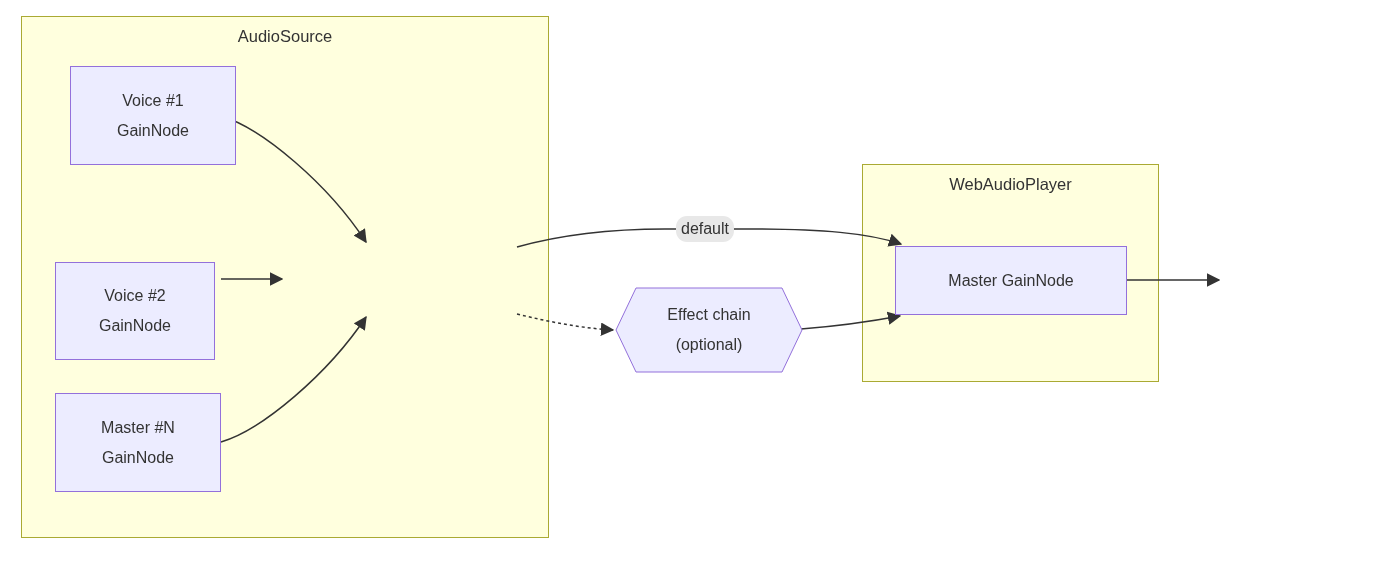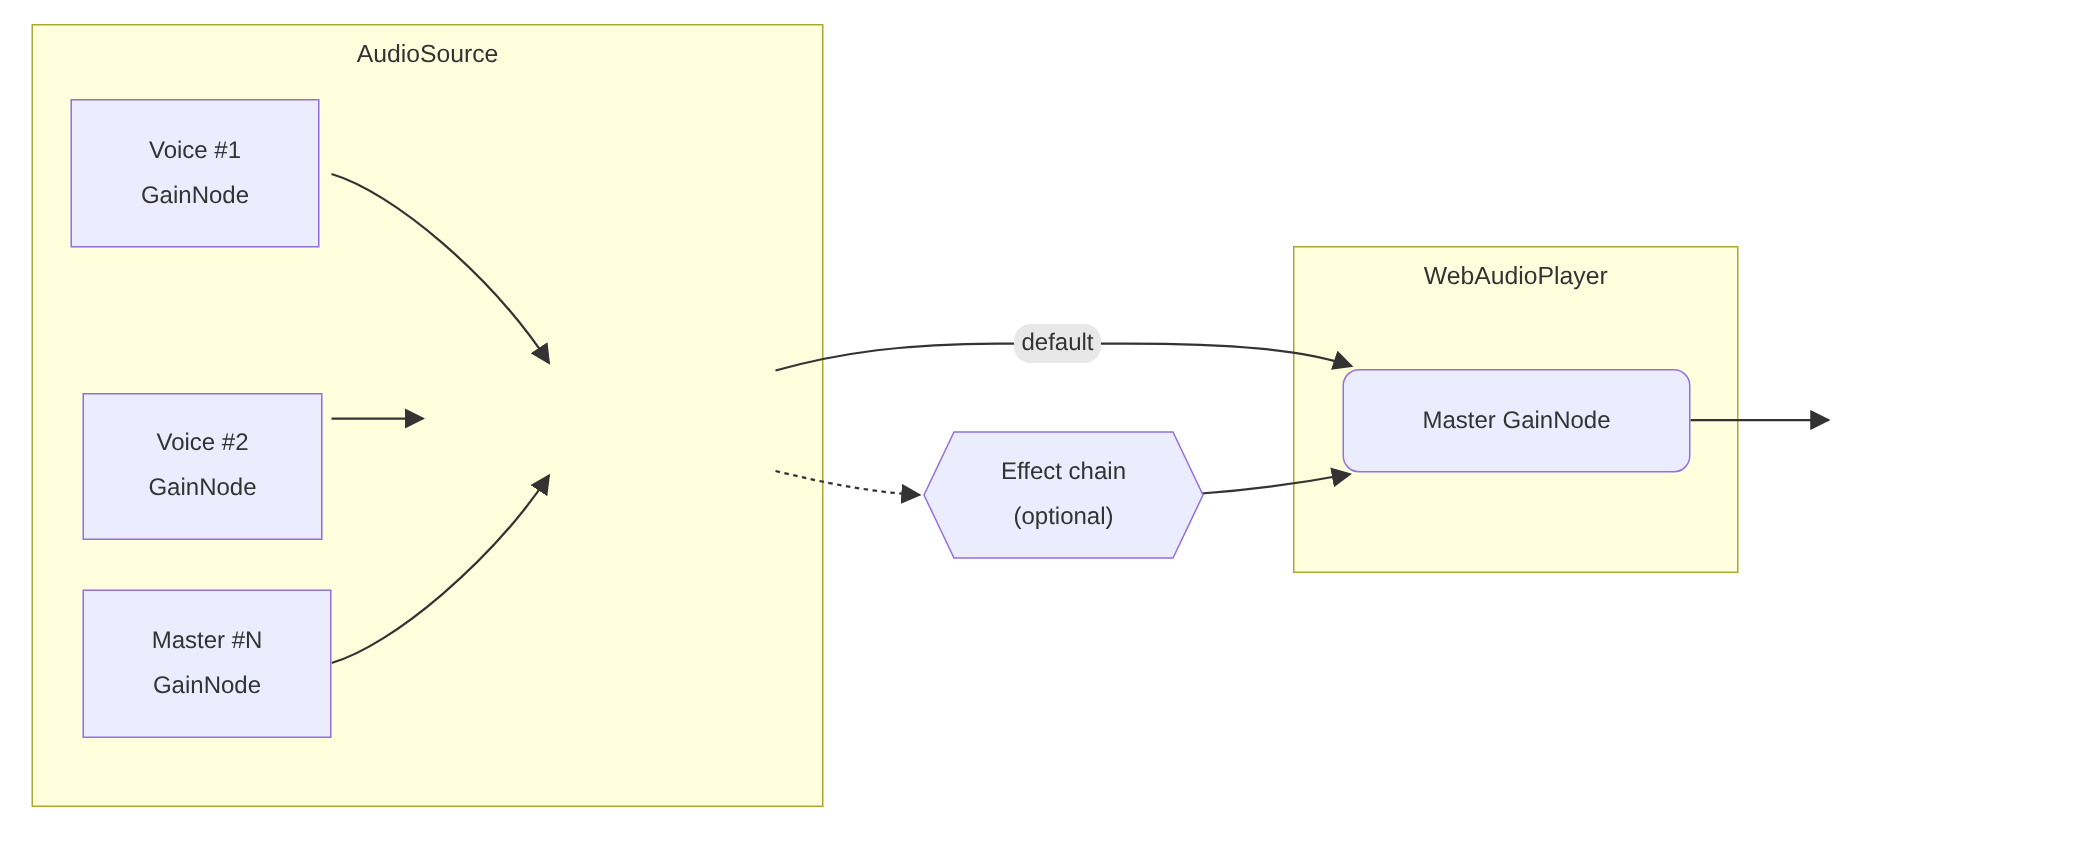--- a/index.html
+++ b/index.html
@@ -108,31 +108,31 @@
 
     <path class="edge-path dotted" d="M 517 314 C 550 322 580 328 613 330" marker-end="url(#arrow)"></path>
 
     <path class="edge-path" d="M 801 329 C 840 326 868 322 900 316" marker-end="url(#arrow)"></path>
 
     <path class="edge-path" d="M 1127 280 L 1219 280" marker-end="url(#arrow)"></path>
 
     <polygon class="hexagon" points="636,288 782,288 802,330 782,372 636,372 616,330"></polygon>
   </svg>
 
-  <div class="node rect" style="left:47px; top:66px; width:166px; height:99px;">Voice #1
+  <div class="node rect" style="left:70px; top:66px; width:166px; height:99px;">Voice #1
 GainNode</div>
 
   <div class="node rect" style="left:55px; top:230px; width:160px; height:98px;margin-top:32px;">Voice #2
 GainNode</div>
 
   <div class="node rect" style="left:55px; top:393px; width:166px; height:99px;">Master #N
 GainNode</div>
 
 
   <div class="node hex-label" style="left:616px; top:288px; width:186px; height:84px;">Effect chain
 (optional)</div>
 
-  <div class="node rect" style="left:895px; top:246px; width:232px; height:69px;border-radius:11px;">Master GainNode</div>
+  <div class="node rect" style="left:895px; top:246px; width:232px; height:69px;">Master GainNode</div>
 
 
   <div class="edge-label" style="left:705px; top:229px;">default</div>
 
 </div>
 
 </body></html>

